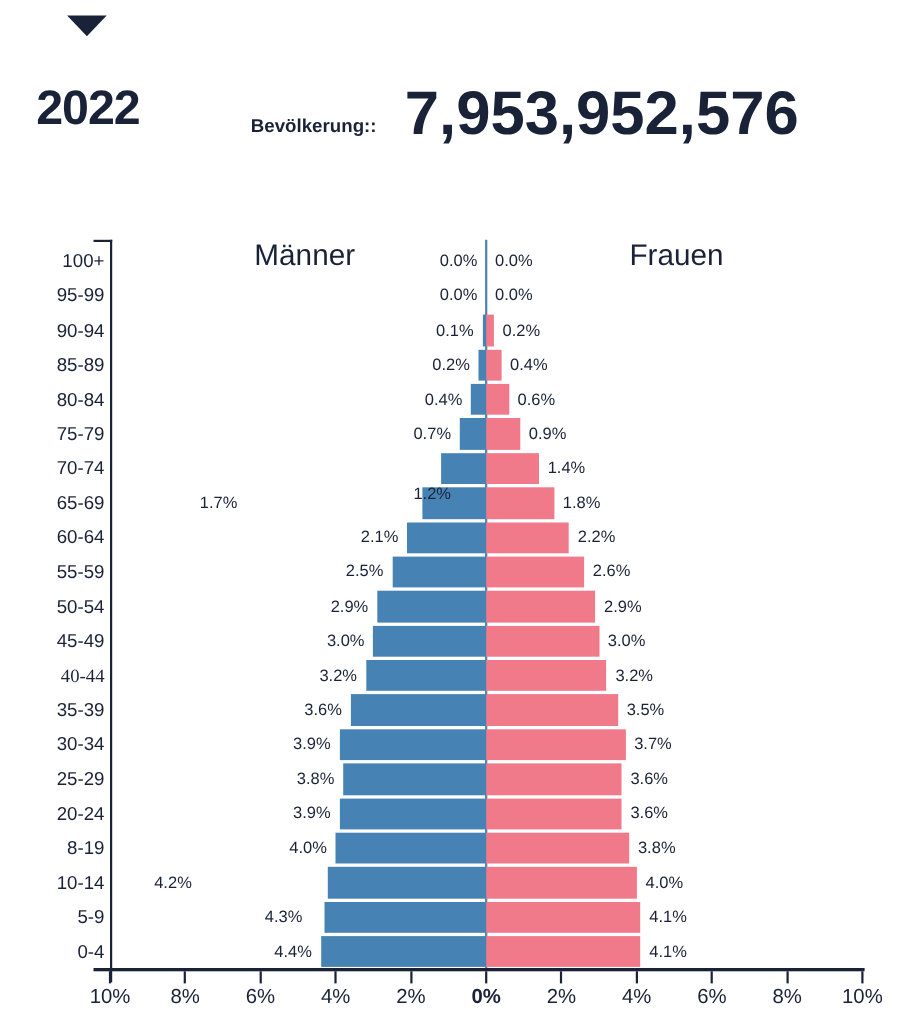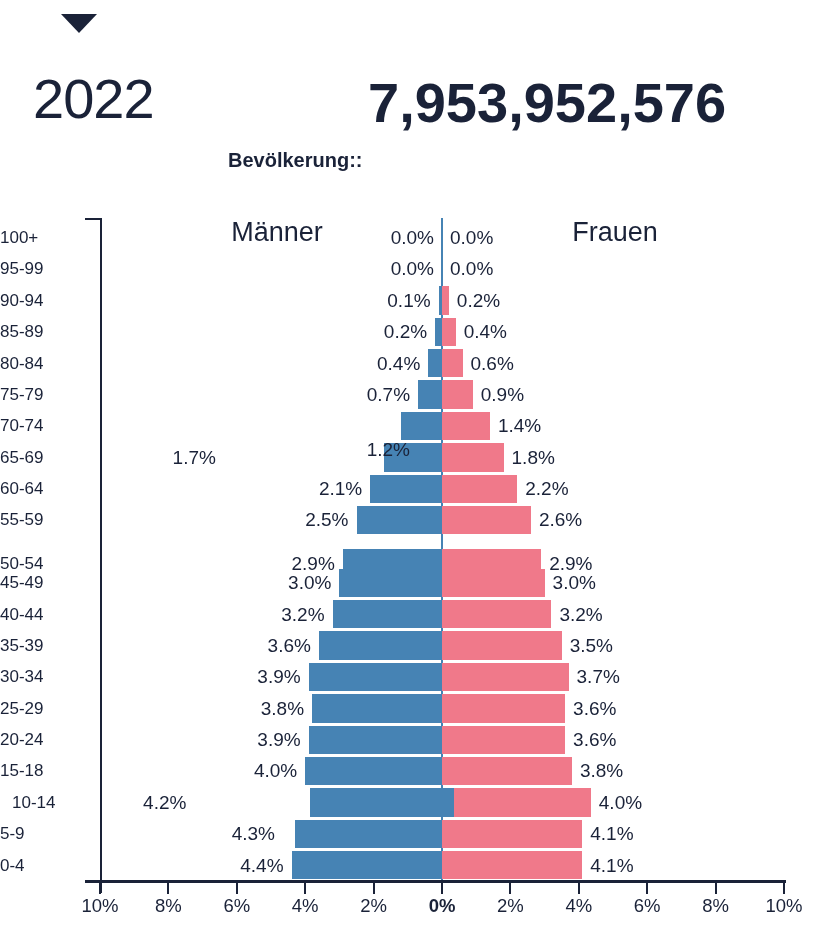--- a/index.html
+++ b/index.html
@@ -11,35 +11,35 @@
   }
   .abs{position:absolute;}
   
   .region-row{left:33px;top:6px;display:flex;align-items:center;cursor:pointer;}
   .region-name{font-size:48px;font-weight:bold;line-height:46px;letter-spacing:-1px;}
   .dd-triangle{
     width:0;height:0;margin-left:28px;margin-top:8px;
     border-left:18px solid transparent;border-right:18px solid transparent;
     border-top:19px solid #1a2238;
   }
-  .year{left:33px;top:76px;font-size:56px;font-weight:normal;line-height:46px;letter-spacing:-1px;}
-  .pop-label{left:228px;top:106px;font-size:20px;font-weight:bold;line-height:17px;margin-top:46px;}
+  .year{left:33px;top:76px;font-size:44px;font-weight:bold;line-height:46px;letter-spacing:-1px;}
+  .pop-label{left:228px;top:106px;font-size:17px;font-weight:bold;line-height:17px;}
   .pop-value{left:368px;top:78px;font-size:56px;font-weight:bold;line-height:50px;letter-spacing:0px;}
   
   .series-title{top:216px;font-size:27px;line-height:32px;}
   #male-title{left:277px;transform:translateX(-50%);}
   #female-title{left:615px;transform:translateX(-50%);}
   .y-axis-line{left:100px;top:218px;width:2px;height:675px;background:#1a2238;}
   .y-axis-cap{left:85px;top:218px;width:17px;height:2px;background:#1a2238;}
   .x-axis-line{left:85px;top:880px;width:701px;height:3px;background:#1a2238;}
   .center-line{left:441px;top:218px;width:1.5px;height:662px;background:#4683b4;z-index:0;}
   
-  .age-label{left:0;width:95px;text-align:left;font-size:17px;z-index:3;}
+  .age-label{left:0;width:95px;text-align:right;font-size:17px;z-index:3;}
   .bar{z-index:2;}
-  .val-label{font-size:19px;z-index:3;white-space:nowrap;}
+  .val-label{font-size:15px;z-index:3;white-space:nowrap;}
   .tick{width:2px;height:11px;background:#1a2238;top:883px;}
   .tick-label{top:895px;font-size:18.5px;transform:translateX(-50%);white-space:nowrap;}
   .tick-label.zero{font-weight:bold;}
 </style>
 </head>
 <body>
 
 <div class="abs region-row">
   <span class="dd-triangle"></span>
 </div>
@@ -116,36 +116,36 @@
         <div class="abs val-label" style="right: 456.82px; top: 0px; line-height: 31.38px;">2.1%</div>
         <div class="abs val-label" style="left: 525.24px; top: 0px; line-height: 31.38px;">2.2%</div>
       </div>
       <div class="abs" style="left: 0px; top: 504.42px; width: 819px; height: 31.38px;">
         <div class="abs age-label" style="top: 0px; line-height: 31.38px;">55-59</div>
         <div class="abs bar" style="left: 356.5px; top: 1.5px; width: 85.5px; height: 28.38px; background: rgb(70, 131, 180);"></div>
         <div class="abs bar" style="left: 442px; top: 1.5px; width: 88.92px; height: 28.38px; background: rgb(240, 121, 138);"></div>
         <div class="abs val-label" style="right: 470.5px; top: 0px; line-height: 31.38px;">2.5%</div>
         <div class="abs val-label" style="left: 538.92px; top: 0px; line-height: 31.38px;">2.6%</div>
       </div>
-      <div class="abs" style="left: 0px; top: 535.8px; width: 819px; height: 31.38px; margin-top: 12px;">
+      <div class="abs" style="left: 0px; top: 535.8px; width: 819px; height: 31.38px;">
         <div class="abs age-label" style="top: 0px; line-height: 31.38px;">50-54</div>
         <div class="abs bar" style="left: 342.82px; top: 1.5px; width: 99.18px; height: 28.38px; background: rgb(70, 131, 180);"></div>
         <div class="abs bar" style="left: 442px; top: 1.5px; width: 99.18px; height: 28.38px; background: rgb(240, 121, 138);"></div>
         <div class="abs val-label" style="right: 484.18px; top: 0px; line-height: 31.38px;">2.9%</div>
         <div class="abs val-label" style="left: 549.18px; top: 0px; line-height: 31.38px;">2.9%</div>
       </div>
       <div class="abs" style="left: 0px; top: 567.18px; width: 819px; height: 31.38px;">
         <div class="abs age-label" style="top: 0px; line-height: 31.38px;">45-49</div>
         <div class="abs bar" style="left: 339.4px; top: 1.5px; width: 102.6px; height: 28.38px; background: rgb(70, 131, 180);"></div>
         <div class="abs bar" style="left: 442px; top: 1.5px; width: 102.6px; height: 28.38px; background: rgb(240, 121, 138);"></div>
         <div class="abs val-label" style="right: 487.6px; top: 0px; line-height: 31.38px;">3.0%</div>
         <div class="abs val-label" style="left: 552.6px; top: 0px; line-height: 31.38px;">3.0%</div>
       </div>
       <div class="abs" style="left: 0px; top: 598.56px; width: 819px; height: 31.38px;">
-        <div class="abs age-label" style="top: 0px; line-height: 31.38px;">40-44</div>
+        <div class="abs age-label" style="top: 0px; line-height: 31.38px; font-family: Liberation Serif, serif;">40-44</div>
         <div class="abs bar" style="left: 332.56px; top: 1.5px; width: 109.44px; height: 28.38px; background: rgb(70, 131, 180);"></div>
         <div class="abs bar" style="left: 442px; top: 1.5px; width: 109.44px; height: 28.38px; background: rgb(240, 121, 138);"></div>
         <div class="abs val-label" style="right: 494.44px; top: 0px; line-height: 31.38px;">3.2%</div>
         <div class="abs val-label" style="left: 559.44px; top: 0px; line-height: 31.38px;">3.2%</div>
       </div>
       <div class="abs" style="left: 0px; top: 629.94px; width: 819px; height: 31.38px;">
         <div class="abs age-label" style="top: 0px; line-height: 31.38px;">35-39</div>
         <div class="abs bar" style="left: 318.88px; top: 1.5px; width: 123.12px; height: 28.38px; background: rgb(70, 131, 180);"></div>
         <div class="abs bar" style="left: 442px; top: 1.5px; width: 119.7px; height: 28.38px; background: rgb(240, 121, 138);"></div>
         <div class="abs val-label" style="right: 508.12px; top: 0px; line-height: 31.38px;">3.6%</div>
@@ -166,27 +166,27 @@
         <div class="abs val-label" style="left: 573.12px; top: 0px; line-height: 31.38px;">3.6%</div>
       </div>
       <div class="abs" style="left: 0px; top: 724.08px; width: 819px; height: 31.38px;">
         <div class="abs age-label" style="top: 0px; line-height: 31.38px;">20-24</div>
         <div class="abs bar" style="left: 308.62px; top: 1.5px; width: 133.38px; height: 28.38px; background: rgb(70, 131, 180);"></div>
         <div class="abs bar" style="left: 442px; top: 1.5px; width: 123.12px; height: 28.38px; background: rgb(240, 121, 138);"></div>
         <div class="abs val-label" style="right: 518.38px; top: 0px; line-height: 31.38px;">3.9%</div>
         <div class="abs val-label" style="left: 573.12px; top: 0px; line-height: 31.38px;">3.6%</div>
       </div>
       <div class="abs" style="left: 0px; top: 755.46px; width: 819px; height: 31.38px;">
-        <div class="abs age-label" style="top: 0px; line-height: 31.38px;">15-18</div>
+        <div class="abs age-label" style="top: 0px; line-height: 31.38px;">8-19</div>
         <div class="abs bar" style="left: 305.2px; top: 1.5px; width: 136.8px; height: 28.38px; background: rgb(70, 131, 180);"></div>
         <div class="abs bar" style="left: 442px; top: 1.5px; width: 129.96px; height: 28.38px; background: rgb(240, 121, 138);"></div>
         <div class="abs val-label" style="right: 521.8px; top: 0px; line-height: 31.38px;">4.0%</div>
         <div class="abs val-label" style="left: 579.96px; top: 0px; line-height: 31.38px;">3.8%</div>
       </div>
-      <div class="abs" style="left: 12px; top: 786.84px; width: 703px; height: 31.38px; text-decoration: underline;">
+      <div class="abs" style="left: 0px; top: 786.84px; width: 703px; height: 31.38px; text-decoration: underline;">
         <div class="abs age-label" style="top: 0px; line-height: 31.38px;">10-14</div>
         <div class="abs bar" style="left: 298.36px; top: 1.5px; width: 143.64px; height: 28.38px; background: rgb(70, 131, 180);"></div>
         <div class="abs bar" style="left: 442px; top: 1.5px; width: 136.8px; height: 28.38px; background: rgb(240, 121, 138);"></div>
         <div class="abs val-label" style="right: 528.64px; top: 0px; line-height: 31.38px;">4.2%</div>
         <div class="abs val-label" style="left: 586.8px; top: 0px; line-height: 31.38px;">4.0%</div>
       </div>
       <div class="abs" style="left: 0px; top: 818.22px; width: 807px; height: 31.38px;">
         <div class="abs age-label" style="top: 0px; line-height: 31.38px;">5-9</div>
         <div class="abs bar" style="left: 294.94px; top: 1.5px; width: 147.06px; height: 28.38px; background: rgb(70, 131, 180);"></div>
         <div class="abs bar" style="left: 442px; top: 1.5px; width: 140.22px; height: 28.38px; background: rgb(240, 121, 138);"></div>

